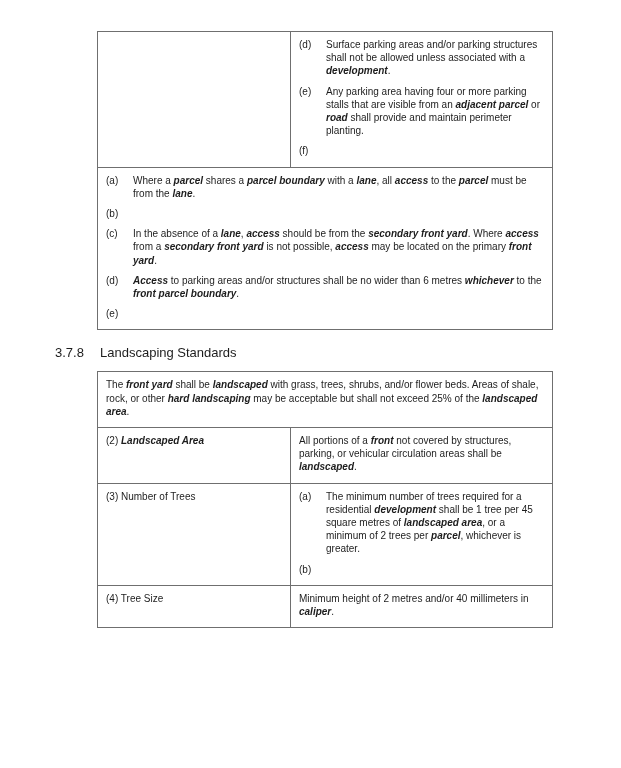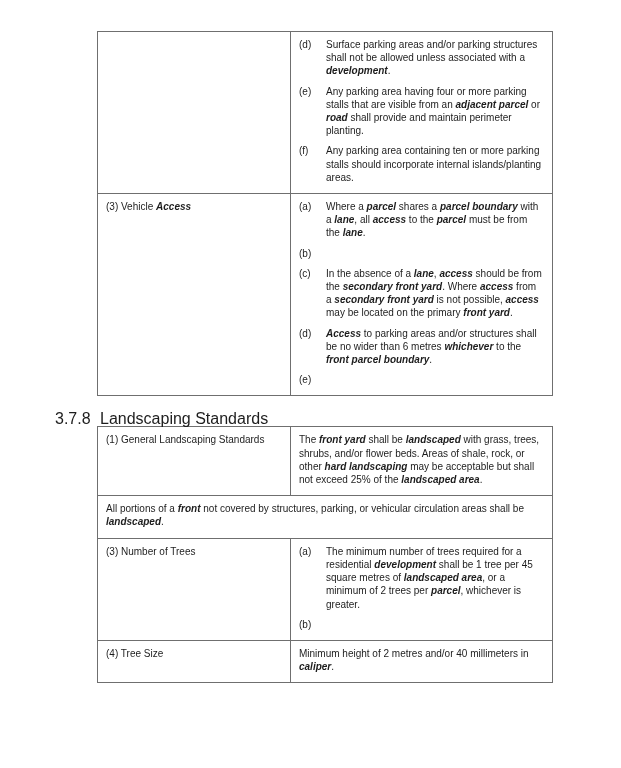--- a/index.html
+++ b/index.html
@@ -29,22 +29,22 @@
   }
   .cell.content { flex: 1; padding: 6px 10px 9px 8px; }
   .li { display: flex; margin-bottom: 7px; }
   .li:last-child { margin-bottom: 0; }
   .marker { width: 27px; flex: none; }
   .li-text { flex: 1; }
   .term { font-weight: bold; font-style: italic; text-align: right; }
 
   .section-heading {
     display: flex;
-    margin: 16px 0 1px 55px;
-    font-size: 16px;
+    margin: 16px 0 12px 55px;
+    font-size: 13px;
     line-height: 13px;
   }
   .section-number { width: 45px; flex: none; }
 
   #parking-table { margin-top: 31px; }
 
   .footer {
     position: absolute;
     left: 55px;
     right: 61px;
@@ -70,26 +70,24 @@
         <div class="li">
           <span class="marker">(d)</span>
           <span class="li-text">Surface parking areas and/or parking structures shall not be allowed unless associated with a <b class="term">development</b>.</span>
         </div>
         <div class="li">
           <span class="marker">(e)</span>
           <span class="li-text">Any parking area having four or more parking stalls that are visible from an <b class="term">adjacent parcel</b> or <b class="term">road</b> shall provide and maintain perimeter planting.</span>
         </div>
         <div class="li">
           <span class="marker">(f)</span>
-          <span class="li-text">Any parking area containing ten or more parking stalls should incorporate internal islands/planting areas.</span>
         </div>
       </div>
     </div>
     <div class="t-row">
-      <div class="cell label">(3) Vehicle <b class="term">Access</b></div>
       <div class="cell content">
         <div class="li">
           <span class="marker">(a)</span>
           <span class="li-text">Where a <b class="term">parcel</b> shares a <b class="term">parcel boundary</b> with a <b class="term">lane</b>, all <b class="term">access</b> to the <b class="term">parcel</b> must be from the <b class="term">lane</b>.</span>
         </div>
         <div class="li">
           <span class="marker">(b)</span>
         </div>
         <div class="li">
           <span class="marker">(c)</span>
@@ -106,26 +104,26 @@
     </div>
   </div>
 
   <div class="section-heading">
     <span class="section-number">3.7.8</span>
     <span class="section-title">Landscaping Standards</span>
   </div>
 
   <div class="doc-table" id="landscaping-table">
     <div class="t-row">
-      <div class="cell label">(1) General Landscaping Standards</div>
       <div class="cell content">
         <span>The <b class="term">front yard</b> shall be <b class="term">landscaped</b> with grass, trees, shrubs, and/or flower beds. Areas of shale, rock, or other <b class="term">hard landscaping</b> may be acceptable but shall not exceed 25% of the <b class="term">landscaped area</b>.</span>
       </div>
     </div>
     <div class="t-row">
+      <div class="cell label">(2) <b class="term">Landscaped Area</b></div>
       <div class="cell content">
         <span>All portions of a <b class="term">front</b> not covered by structures, parking, or vehicular circulation areas shall be <b class="term">landscaped</b>.</span>
       </div>
     </div>
     <div class="t-row">
       <div class="cell label">(3) Number of Trees</div>
       <div class="cell content">
         <div class="li">
           <span class="marker">(a)</span>
           <span class="li-text">The minimum number of trees required for a residential <b class="term">development</b> shall be 1 tree per 45 square metres of <b class="term">landscaped area</b>, or a minimum of 2 trees per <b class="term">parcel</b>, whichever is greater.</span>

